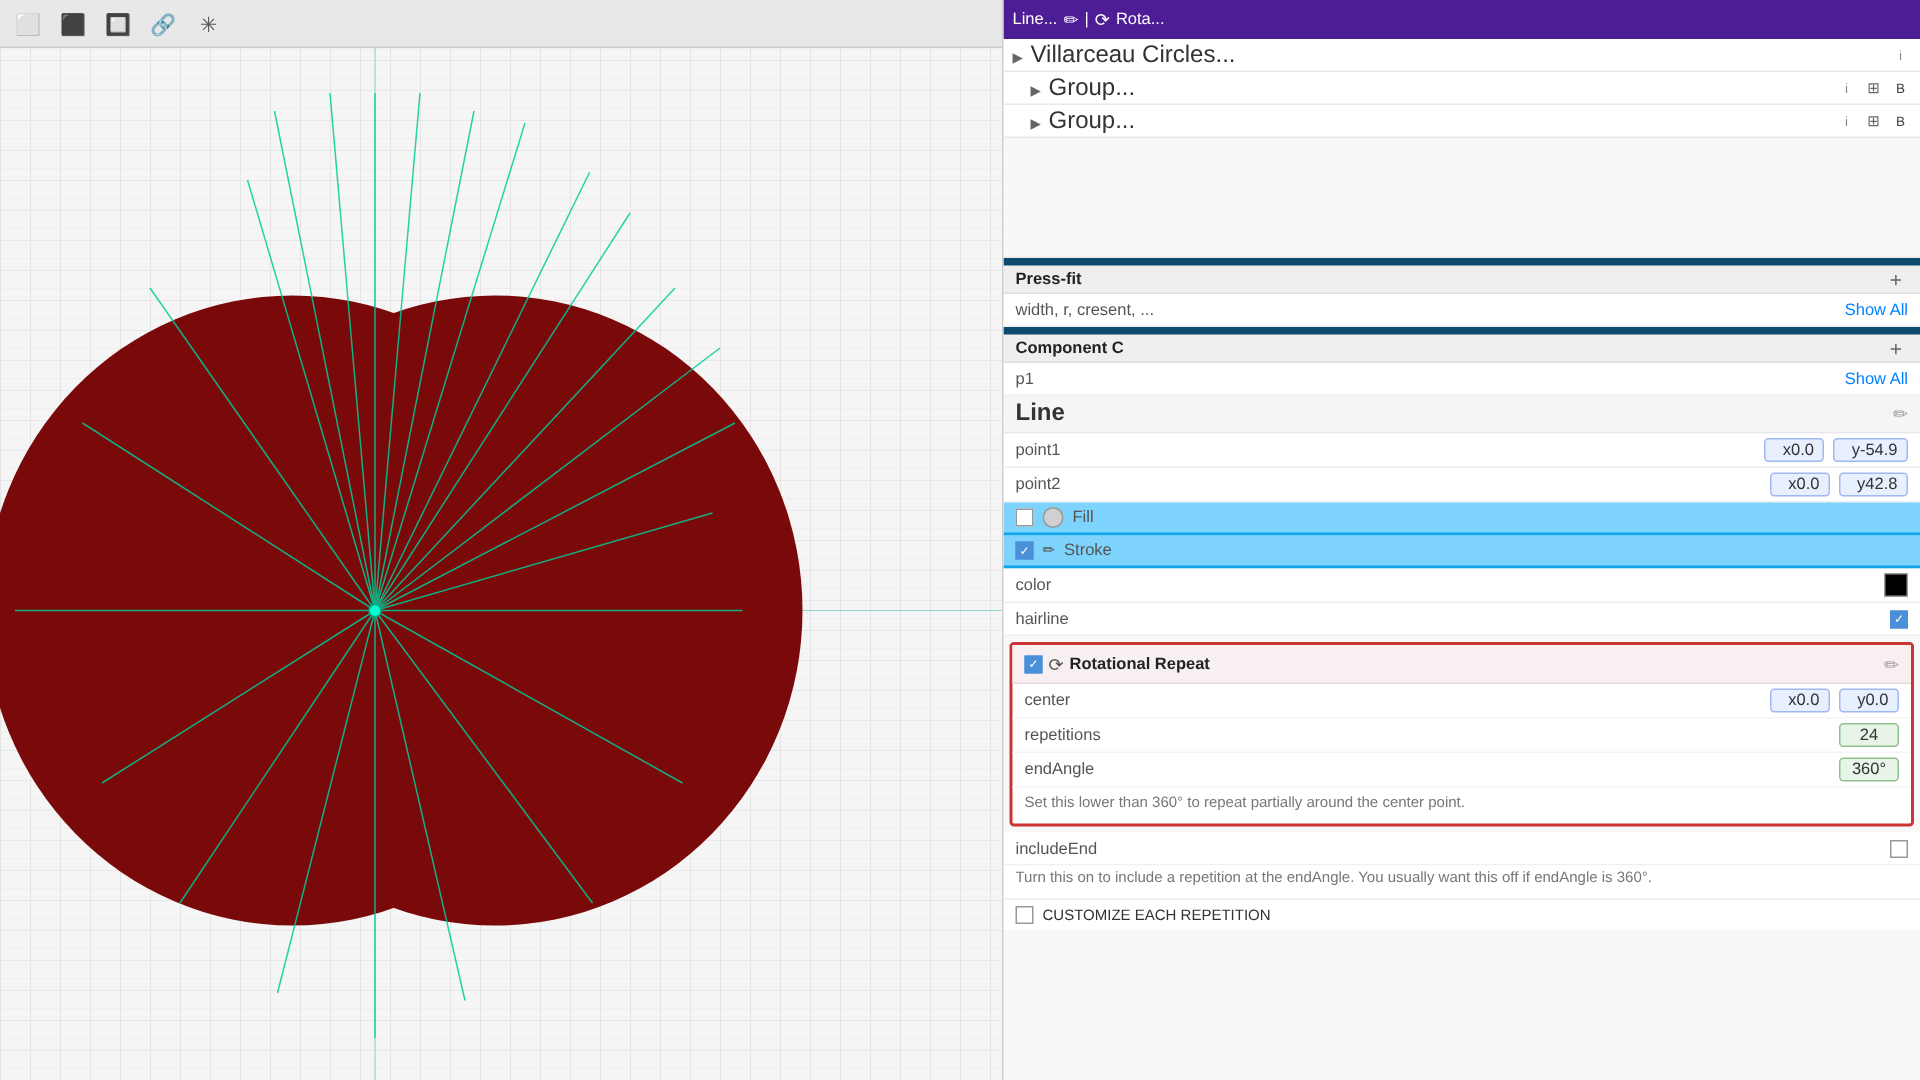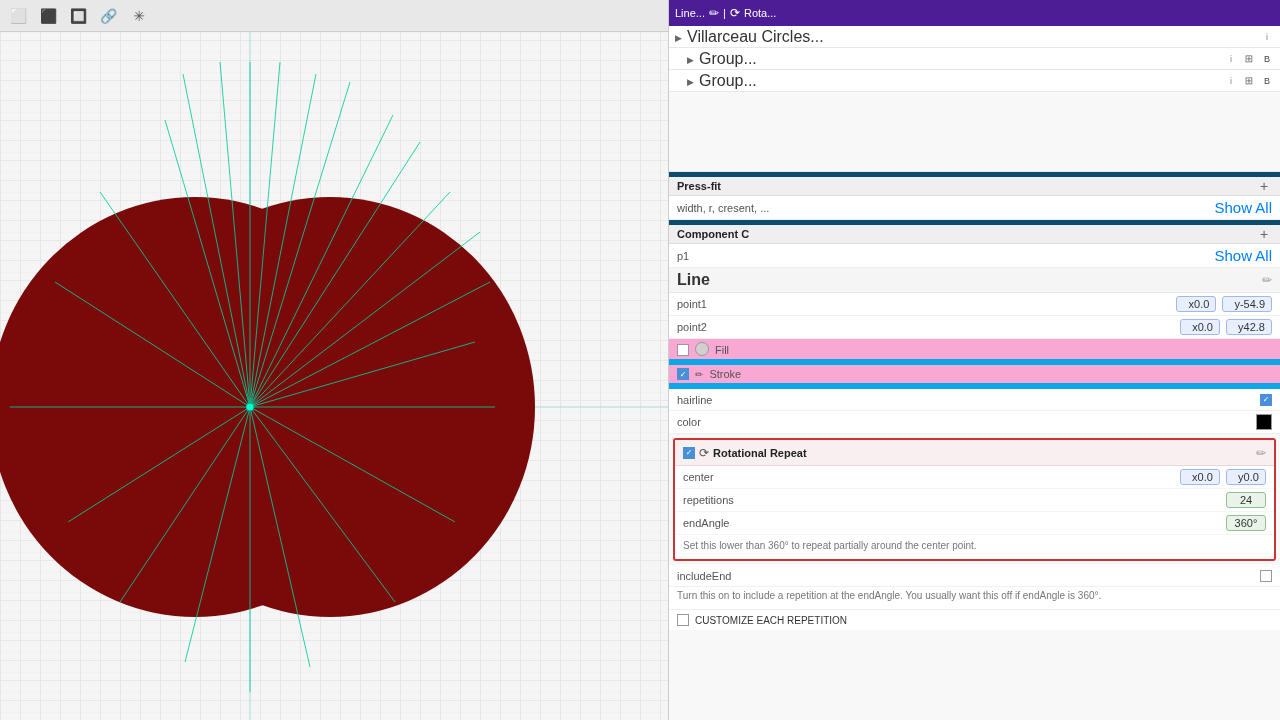--- a/index.html
+++ b/index.html
@@ -159,21 +159,21 @@
       background: white;
       border-bottom: 1px solid #f0f0f0;
     }
     .row-label {
       color: #555;
       font-size: 11px;
       min-width: 60px;
     }
     .show-all-btn {
       color: #0080ff;
-      font-size: 15px;
+      font-size: 11px;
       cursor: pointer;
       text-decoration: none;
     }
 
     
     .num-pill {
       background: #e8f4e8;
       border: 1px solid #b0d0b0;
       border-radius: 3px;
       padding: 1px 6px;
@@ -304,25 +304,25 @@
       width: 16px;
       height: 16px;
       background: black;
       border: 1px solid #999;
       display: inline-block;
     }
 
     
     .fill-stroke-row {
       display: flex;
-      align-items: flex-end;
+      align-items: center;
       gap: 6px;
       padding: 3px 8px;
-      background: #f9a8d4;
-      border-bottom: 6px solid #0ea5e9;
+      background: #7dd3fc;
+      border-bottom: 2px solid #0ea5e9;
       min-height: 22px;
     }
     .circle-icon {
       width: 14px;
       height: 14px;
       border-radius: 50%;
       border: 1px solid #999;
       background: #d0d0d0;
       display: inline-block;
     }
@@ -495,29 +495,29 @@
     <span class="row-label">Fill</span>
   </div>
 
   <div class="fill-stroke-row">
     <div class="cb checked"></div>
     <span style="font-size:10px; color:#555;">✏</span>
     <span class="row-label">Stroke</span>
   </div>
 
   <div class="section-row white-bg">
+    <span class="row-label">color</span>
+    <span style="flex:1"></span>
+    <span class="color-swatch"></span>
+  </div>
+
+  <div class="section-row white-bg">
     <span class="row-label">hairline</span>
     <span style="flex:1"></span>
     <div class="cb checked"></div>
-  </div>
-
-  <div class="section-row white-bg">
-    <span class="row-label">color</span>
-    <span style="flex:1"></span>
-    <span class="color-swatch"></span>
   </div>
 
   <div class="rot-repeat-section">
     <div class="rot-repeat-header">
       <div class="cb checked"></div>
       <span style="font-size:12px; color:#555;">⟳</span>
       <span class="rot-repeat-title">Rotational Repeat</span>
       <span class="edit-icon">✏</span>
     </div>
 

